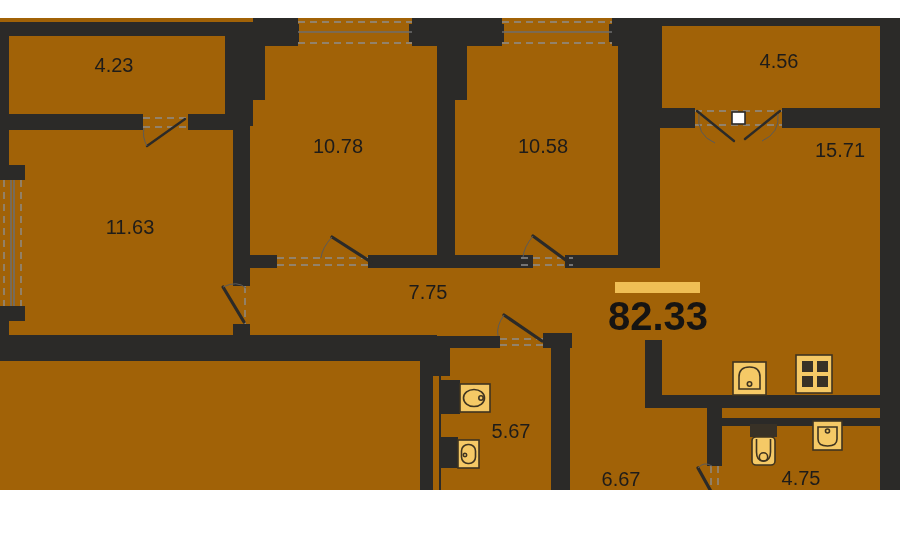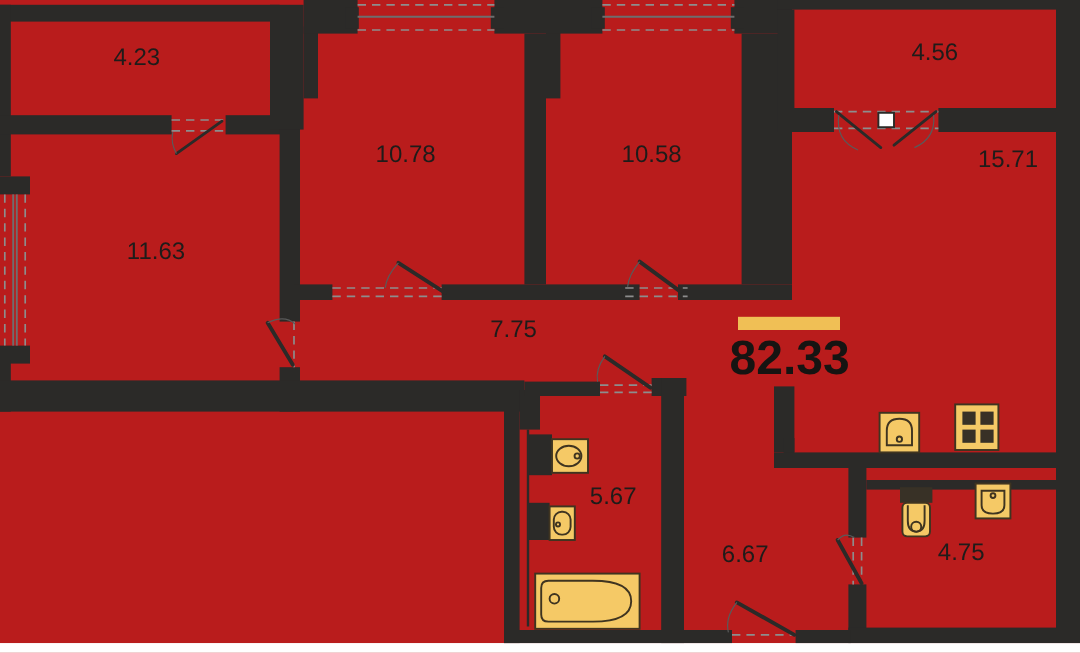--- a/index.html
+++ b/index.html
@@ -1,17 +1,17 @@
 <!DOCTYPE html>
 <html><head>
 <meta charset="utf-8">
 <style>
   html,body{margin:0;padding:0;background:#ffffff;}
-  .stage{position:relative;width:900px;height:536px;background:#b91c1c;overflow:hidden;
-         font-family:"Liberation Sans",sans-serif;}
+  .stage{position:relative;width:900px;height:472px;background:#a16207;overflow:hidden;
+         font-family:"Liberation Sans",sans-serif;margin-top:18px;}
   svg{display:block}
   .wall{fill:#2b2a28;stroke:none}
   .dash{stroke:#8d8d8d;stroke-width:1.4;stroke-dasharray:7 5;fill:none}
   .winline{stroke:#6e6e6e;stroke-width:1.6;fill:none}
   .leaf{stroke:#2b2a28;stroke-width:3.2;fill:none;stroke-linecap:round}
   .leaf2{stroke:#2b2a28;stroke-width:2.4;fill:none;stroke-linecap:round}
   .arc{stroke:#5a5a5a;stroke-width:1;fill:none}
   .fx{fill:#f5c966;stroke:#3f3420;stroke-width:1.6}
   .fxin{fill:none;stroke:#3f3420;stroke-width:1.6}
   .fxdark{fill:#383126;stroke:none}

